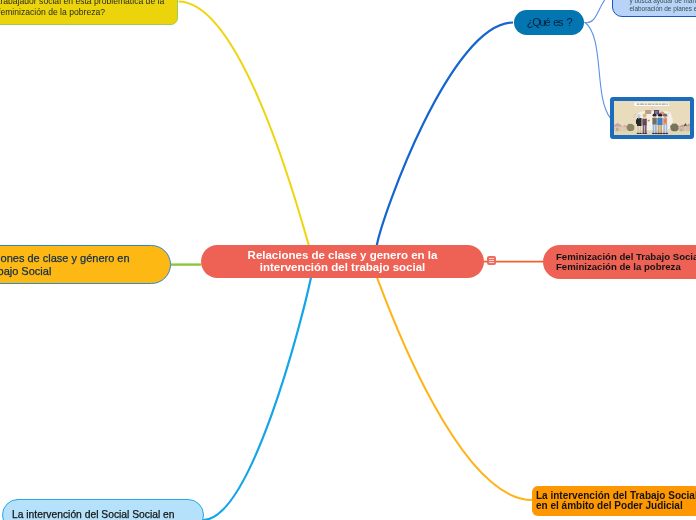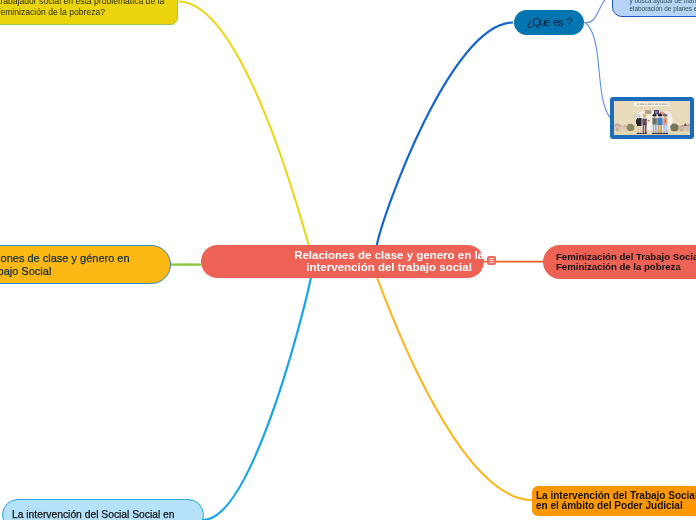--- a/index.html
+++ b/index.html
@@ -6,21 +6,21 @@
   body{width:696px;height:520px;overflow:hidden;background:#ffffff;
        font-family:"Liberation Sans",sans-serif;position:relative;}
   #canvas{position:absolute;left:0;top:0;width:696px;height:520px;overflow:hidden;}
   svg.links{position:absolute;left:0;top:0;width:696px;height:520px;overflow:visible;}
   .node{position:absolute;box-sizing:border-box;display:flex;align-items:center;
         justify-content:center;text-align:center;line-height:1.18;}
   .node .lbl{display:block;white-space:pre;}
 
   
   #n-central{left:201px;top:245px;width:283px;height:33px;border-radius:17px;
-    background:#ee6155;color:#fff;font-weight:bold;font-size:11.5px;line-height:11.6px;justify-content:flex-end;}
+    background:#ee6155;color:#fff;font-weight:bold;font-size:11.5px;line-height:11.6px;}
   
   #n-queres{left:514px;top:9.5px;width:70px;height:25px;border-radius:13px;
     background:#0375b0;color:#06203f;font-size:11px;letter-spacing:-1.25px;word-spacing:2.2px;text-align:center;}
   
   #n-desc{left:611.5px;top:-22px;width:100px;height:39px;border-radius:10px;
     background:#b9d3f8;border:1.5px solid #1b56c4;color:#2e5454;font-size:6.4px;
     justify-content:flex-start;align-items:flex-end;text-align:left;
     padding-left:17px;padding-bottom:3.5px;line-height:8px;}
   
   #n-fem{left:543px;top:245px;width:175px;height:34px;border-radius:17px;

